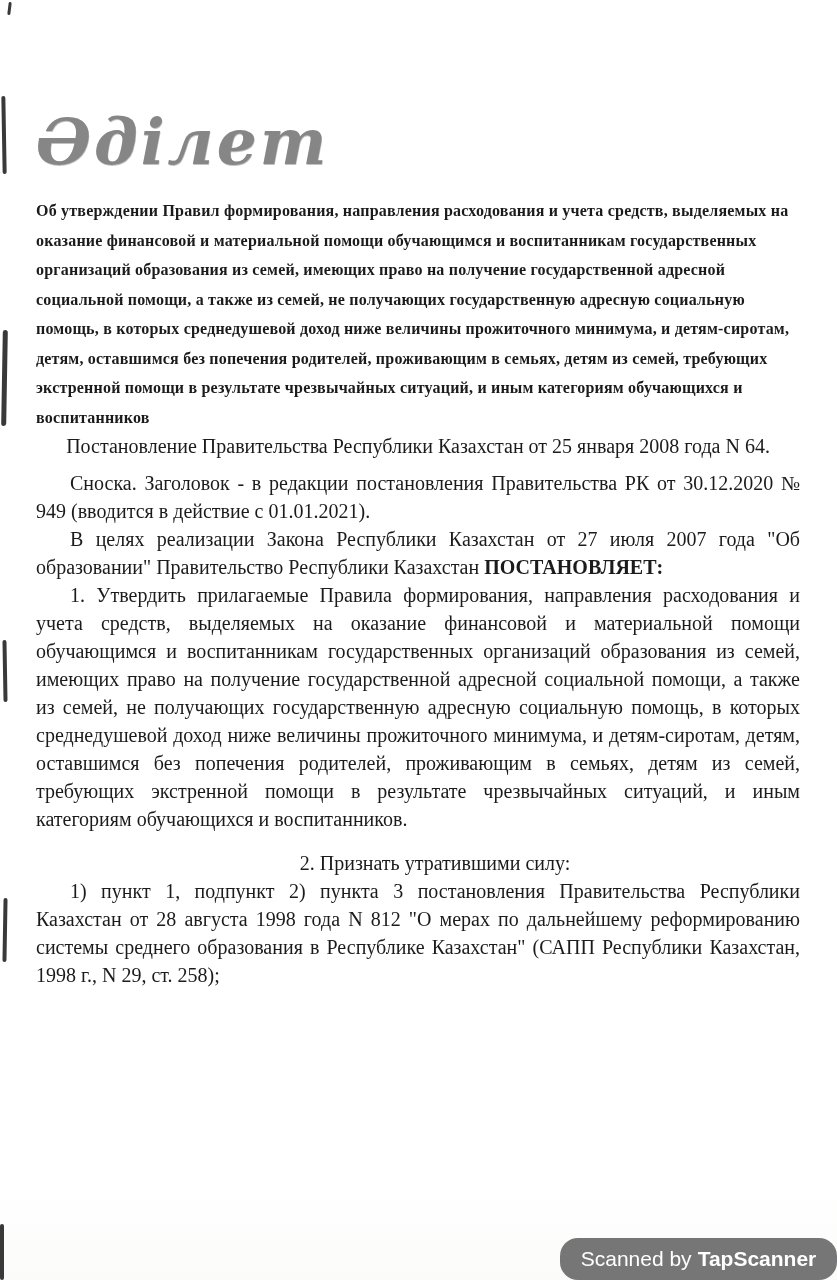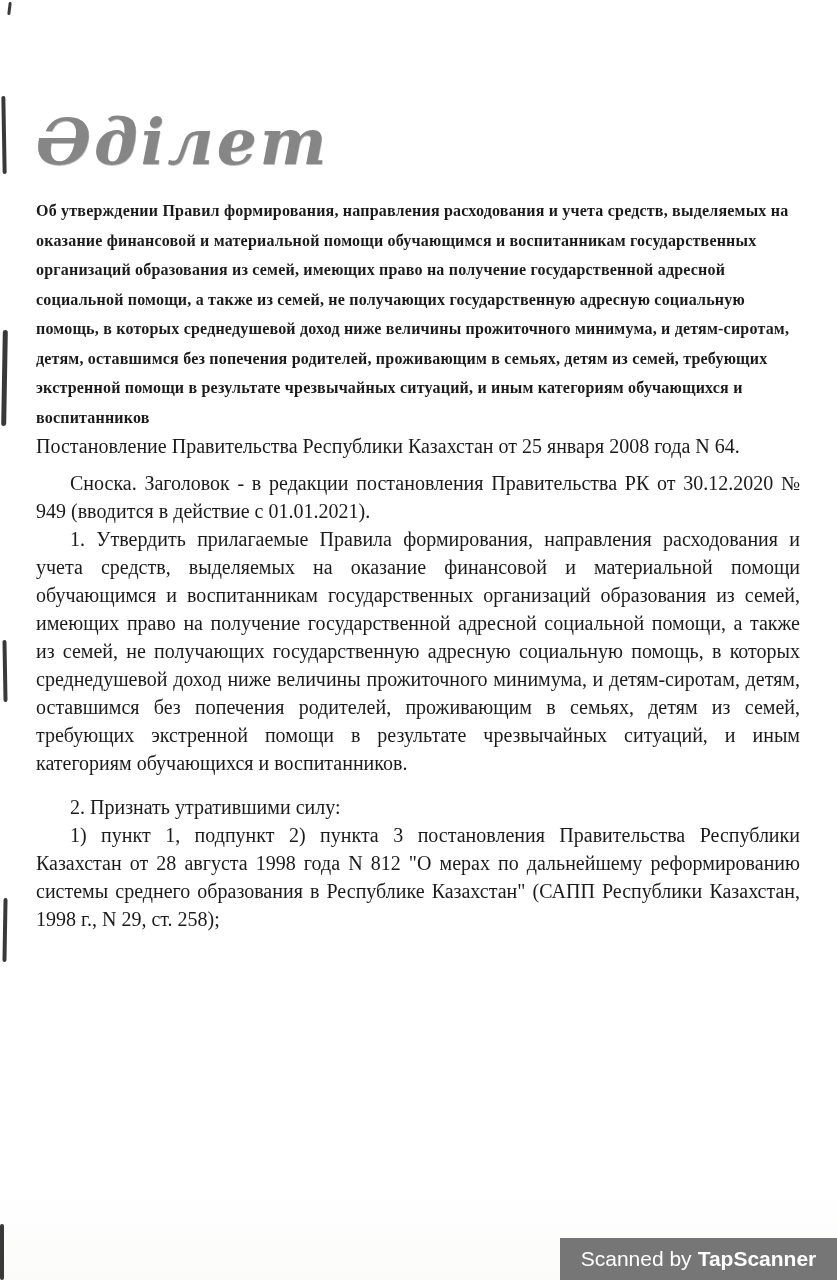--- a/index.html
+++ b/index.html
@@ -49,21 +49,21 @@
   }
 
   .para {
     margin: 0;
     font-size: 20px;
     line-height: 28px;
     text-align: justify;
     text-indent: 34px;
   }
   .para.no-indent { text-indent: 0; }
-  .para.left-align { text-align: left; }
+  .para.left-align { text-align: center; }
   .para.gap-top { margin-top: 16px; }
   .para.small-gap-top { margin-top: 9px; }
 
   .bold { font-weight: 700; }
 
   
   .scan-mark {
     position: absolute;
     background: #232323;
     border-radius: 2px;
@@ -85,20 +85,21 @@
     height: 42px;
     background: #767676;
     color: #ffffff;
     font-family: "Liberation Sans", sans-serif;
     font-size: 21px;
     display: flex;
     align-items: center;
     justify-content: center;
     gap: 6px;
     white-space: nowrap;
+    border-radius: 18px;
   }
   .watermark .brand { font-weight: 700; }
 </style>
 </head>
 <body>
 
 <div class="scan-mark m1"></div>
 <div class="scan-mark m2"></div>
 <div class="scan-mark m3"></div>
 <div class="scan-mark m4"></div>
@@ -108,20 +109,21 @@
 <div class="page">
 
   <div class="logo">Әділет</div>
 
   <h1 class="title">Об утверждении Правил формирования, направления расходования и учета средств, выделяемых на оказание финансовой и материальной помощи обучающимся и воспитанникам государственных организаций образования из семей, имеющих право на получение государственной адресной социальной помощи, а также из семей, не получающих государственную адресную социальную помощь, в которых среднедушевой доход ниже величины прожиточного минимума, и детям-сиротам, детям, оставшимся без попечения родителей, проживающим в семьях, детям из семей, требующих экстренной помощи в результате чрезвычайных ситуаций, и иным категориям обучающихся и воспитанников</h1>
 
   <p class="para no-indent left-align">Постановление Правительства Республики Казахстан от 25 января 2008 года N 64.</p>
 
   <p class="para small-gap-top">Сноска. Заголовок - в редакции постановления Правительства РК от 30.12.2020 № 949 (вводится в действие с 01.01.2021).</p>
 
+  <p class="para"><span>В целях реализации Закона Республики Казахстан от 27 июля 2007 года "Об образовании" Правительство Республики Казахстан </span><span class="bold">ПОСТАНОВЛЯЕТ:</span></p>
 
   <p class="para">1. Утвердить прилагаемые Правила формирования, направления расходования и учета средств, выделяемых на оказание финансовой и материальной помощи обучающимся и воспитанникам государственных организаций образования из семей, имеющих право на получение государственной адресной социальной помощи, а также из семей, не получающих государственную адресную социальную помощь, в которых среднедушевой доход ниже величины прожиточного минимума, и детям-сиротам, детям, оставшимся без попечения родителей, проживающим в семьях, детям из семей, требующих экстренной помощи в результате чрезвычайных ситуаций, и иным категориям обучающихся и воспитанников.</p>
 
 
   <p class="para left-align gap-top">2. Признать утратившими силу:</p>
 
   <p class="para">1) пункт 1, подпункт 2) пункта 3 постановления Правительства Республики Казахстан от 28 августа 1998 года N 812 "О мерах по дальнейшему реформированию системы среднего образования в Республике Казахстан" (САПП Республики Казахстан, 1998 г., N 29, ст. 258);</p>
 
 </div>
 

